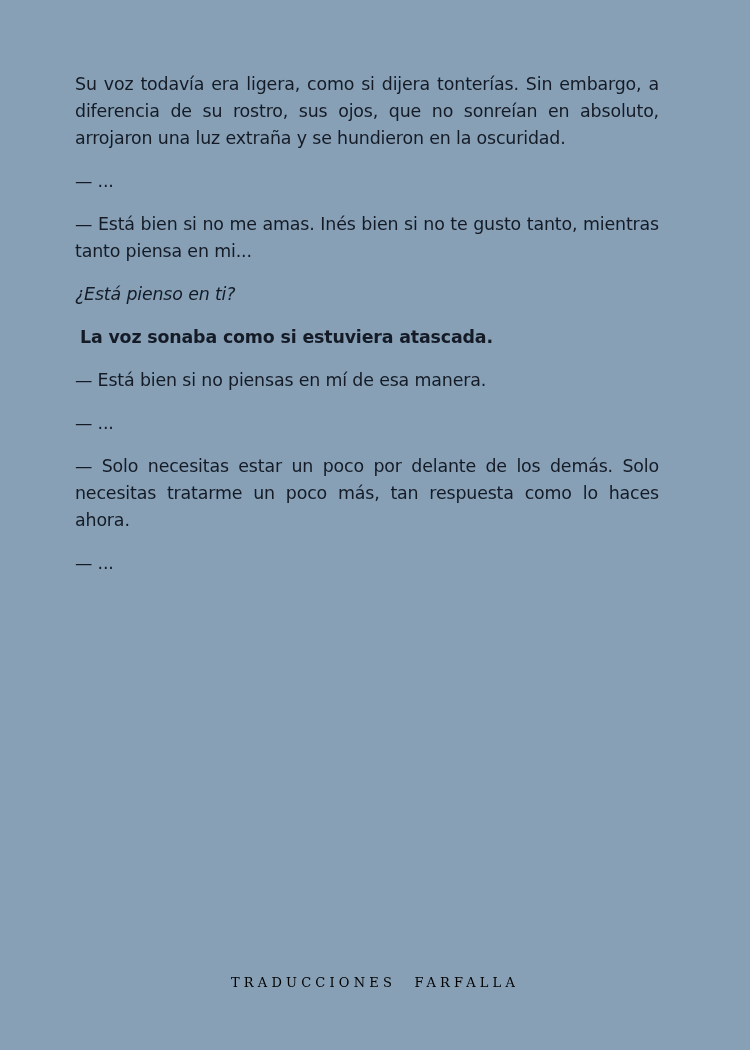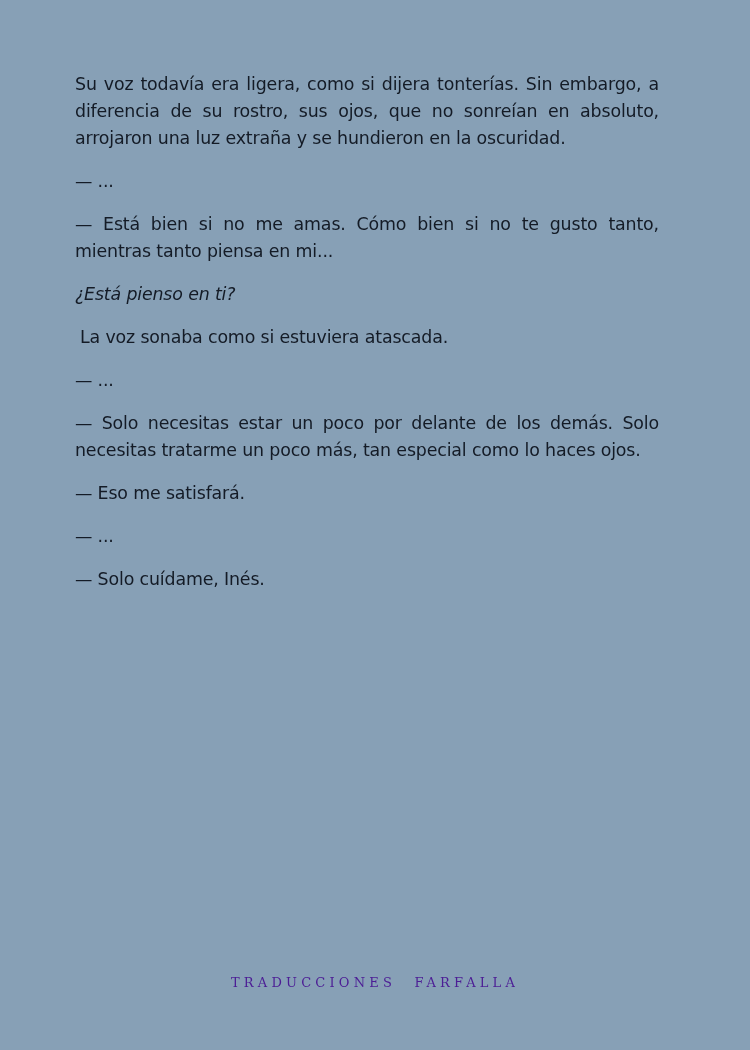--- a/index.html
+++ b/index.html
@@ -29,43 +29,43 @@
       letter-spacing: -0.15px;
     }
     .para.left {
       text-align: left;
     }
     .para.italic {
       font-style: italic;
     }
     .para.indent1 {
       padding-left: 5px;
+      font-weight: bold;
     }
     .footer {
       position: absolute;
       left: 0;
       width: 750px;
       top: 975px;
       text-align: center;
-      color: #4c1d95;
+      color: #000000;
       font-family: "DejaVu Serif", serif;
       font-size: 13px;
       letter-spacing: 4.2px;
       word-spacing: 10px;
     }
   </style>
 </head>
 <body>
 
 <div class="page">
   <p class="para">Su voz todavía era ligera, como si dijera tonterías. Sin embargo, a diferencia de su rostro, sus ojos, que no sonreían en absoluto, arrojaron una luz extraña y se hundieron en la oscuridad.</p>
   <p class="para left">— ...</p>
-  <p class="para">— Está bien si no me amas. Cómo bien si no te gusto tanto, mientras tanto piensa en mi...</p>
+  <p class="para">— Está bien si no me amas. Inés bien si no te gusto tanto, mientras tanto piensa en mi...</p>
   <p class="para left italic">¿Está pienso en ti?</p>
   <p class="para left indent1">La voz sonaba como si estuviera atascada.</p>
+  <p class="para left">— Está bien si no piensas en mí de esa manera.</p>
   <p class="para left">— ...</p>
-  <p class="para">— Solo necesitas estar un poco por delante de los demás. Solo necesitas tratarme un poco más, tan especial como lo haces ojos.</p>
-  <p class="para left">— Eso me satisfará.</p>
+  <p class="para">— Solo necesitas estar un poco por delante de los demás. Solo necesitas tratarme un poco más, tan respuesta como lo haces ahora.</p>
   <p class="para left">— ...</p>
-  <p class="para left">— Solo cuídame, Inés.</p>
 </div>
 
 <div class="footer">TRADUCCIONES FARFALLA</div>
 
 </body></html>

